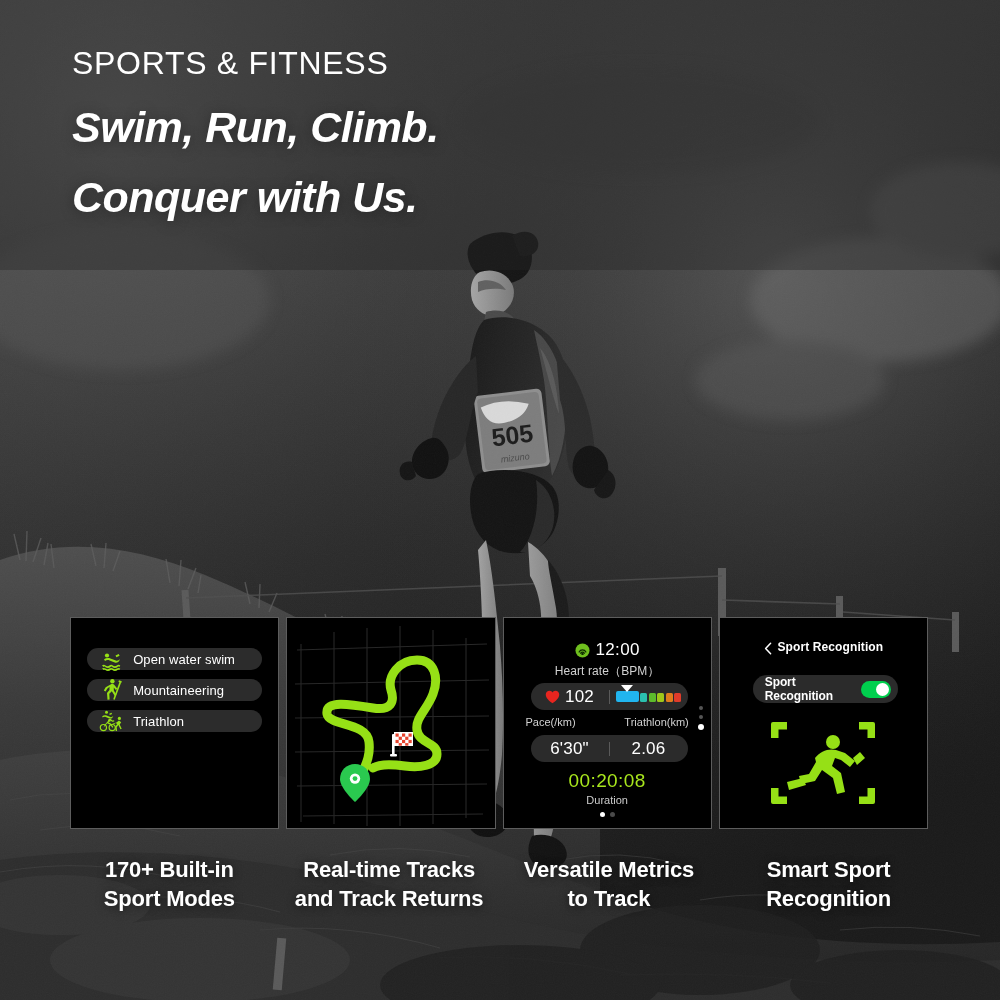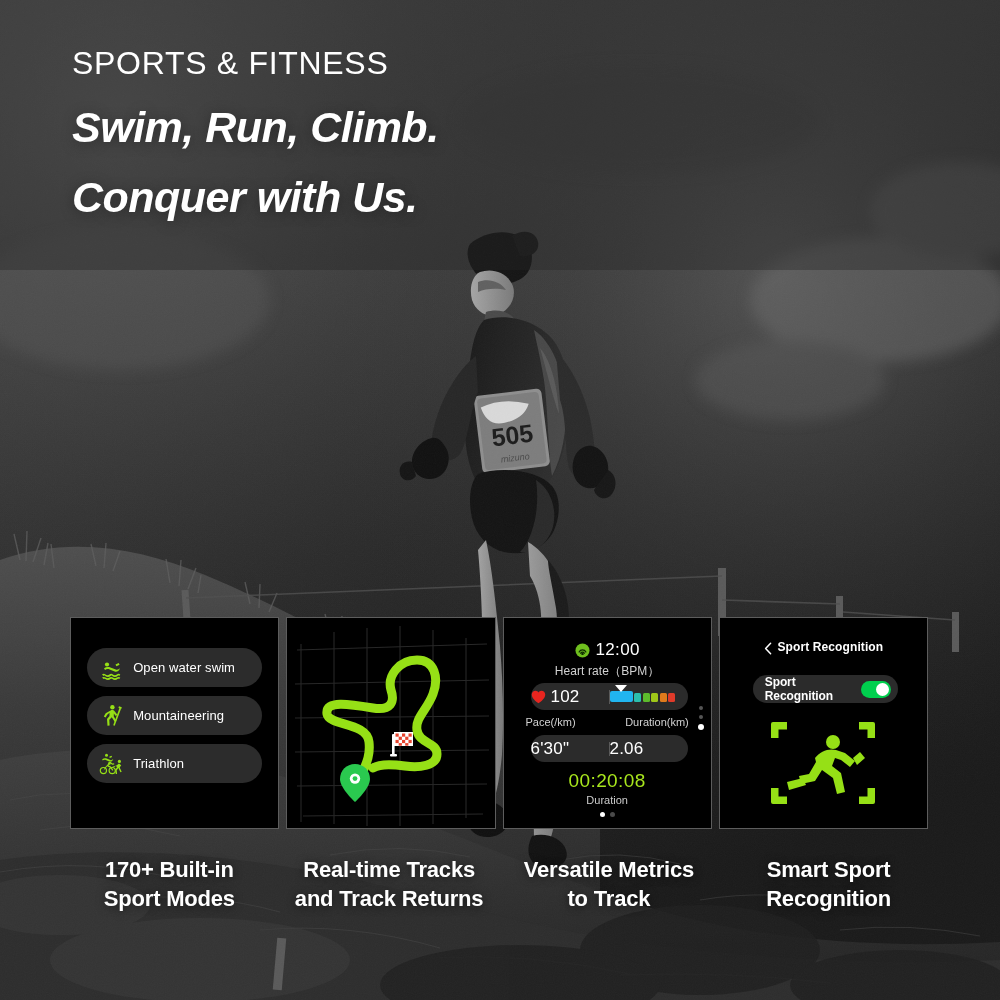--- a/index.html
+++ b/index.html
@@ -50,21 +50,21 @@
     border: 1px solid #5d5d5d;
     overflow: hidden;
   }
 
   
   .mode-list {
     position: absolute; left: 0; right: 0; top: 30px;
     display: flex; flex-direction: column; align-items: center; gap: 9px;
   }
   .mode-row {
-    width: 175px; height: 39px; border-radius: 20px;
+    width: 175px; height: 22px; border-radius: 20px;
     background: #2c2c2c;
     display: flex; align-items: center; gap: 8px;
     padding-left: 12px;
   }
   .mode-ic { width: 26px; height: 26px; flex: 0 0 26px; }
   .mode-label {
     font-size: 13px; color: #ffffff; letter-spacing: 0.1px;
     white-space: nowrap;
   }
 
@@ -84,21 +84,21 @@
     font-size: 12px; color: #d2d2d2; letter-spacing: 0.1px;
   }
   .m-pill {
     position: absolute; left: 27px; width: 157px; height: 27px;
     border-radius: 14px; background: #2b2b2b;
     display: flex; align-items: center;
   }
   .m-pill.hr { top: 65px; }
   .m-pill.pd { top: 117px; }
   .m-half {
-    flex: 1 1 50%; display: flex; align-items: center; 
+    flex: 1 1 50%; display: flex; align-items: center; justify-content: center;
     gap: 5px; height: 100%;
   }
   .m-div { width: 1px; height: 14px; background: #5a5a5a; flex: 0 0 1px; }
   .heart-ic { width: 15px; height: 14px; flex: 0 0 15px; }
   .m-hrval { font-size: 17px; color: #ffffff; letter-spacing: 0.2px; }
   .zonebar { display: flex; align-items: flex-end; gap: 1.5px; position: relative; }
   .zb { width: 7px; height: 9px; border-radius: 1.5px; }
   .zb.wide { width: 23px; height: 11px; border-radius: 2px; position: relative; }
   .zb-caret {
     position: absolute; left: 50%; top: -6px; transform: translateX(-50%);
@@ -510,21 +510,21 @@
       </div>
 
       <div class="m-sidedots">
         <span class="sdot"></span>
         <span class="sdot"></span>
         <span class="sdot on"></span>
       </div>
 
       <div class="m-pdlabels">
         <span>Pace(/km)</span>
-        <span>Duration(km)</span>
+        <span>Triathlon(km)</span>
       </div>
 
       <div class="m-pill pd">
         <div class="m-half">
           <span class="m-pdval">6'30"</span>
         </div>
         <div class="m-div"></div>
         <div class="m-half">
           <span class="m-pdval">2.06</span>
         </div>

